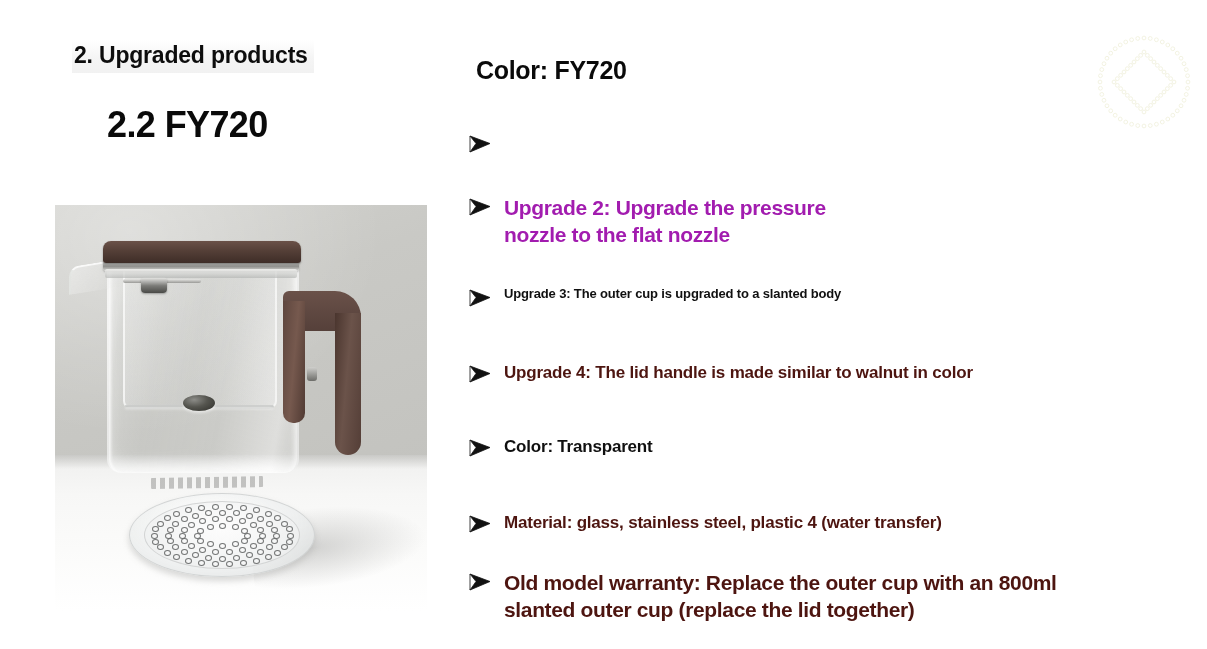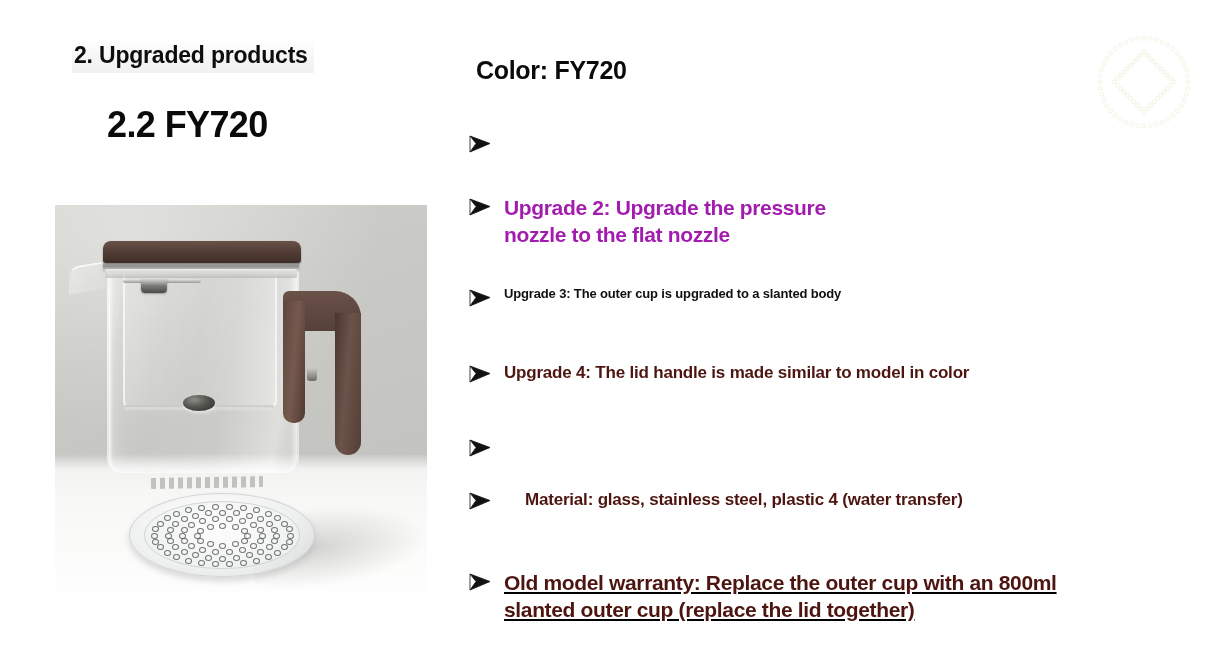--- a/index.html
+++ b/index.html
@@ -548,36 +548,37 @@
             <path d="M2 3 L22 10.5 L2 19 L8 10.5 Z" fill="#111" stroke="#111" stroke-width="0.8" stroke-linejoin="round"></path>
             <path d="M2 3 L8 10.5 L2 19 Z" fill="#ffffff" stroke="#111" stroke-width="0.8" stroke-linejoin="round"></path>
           </svg></span>
         <span class="bullet-text sz-sm" style="color: rgb(16, 16, 16);">Upgrade 3: The outer cup is upgraded to a slanted body</span>
       </div>
       <div class="bullet-row" style="top: 362px; left: 8px; width: 730px;">
         <span class="bullet-marker"><svg width="26" height="22" viewBox="0 0 26 22" aria-hidden="true">
             <path d="M2 3 L22 10.5 L2 19 L8 10.5 Z" fill="#111" stroke="#111" stroke-width="0.8" stroke-linejoin="round"></path>
             <path d="M2 3 L8 10.5 L2 19 Z" fill="#ffffff" stroke="#111" stroke-width="0.8" stroke-linejoin="round"></path>
           </svg></span>
-        <span class="bullet-text sz-md" style="color: rgb(77, 21, 16);">Upgrade 4: The lid handle is made similar to model in color</span>
+        <span class="bullet-text sz-md" style="color: rgb(77, 21, 16);">Upgrade 4: The lid handle is made similar to walnut in color</span>
       </div>
       <div class="bullet-row" style="top: 436px; left: 8px; width: 730px;">
         <span class="bullet-marker"><svg width="26" height="22" viewBox="0 0 26 22" aria-hidden="true">
             <path d="M2 3 L22 10.5 L2 19 L8 10.5 Z" fill="#111" stroke="#111" stroke-width="0.8" stroke-linejoin="round"></path>
             <path d="M2 3 L8 10.5 L2 19 Z" fill="#ffffff" stroke="#111" stroke-width="0.8" stroke-linejoin="round"></path>
           </svg></span>
-      </div>
-      <div class="bullet-row" style="top: 489px; left: 8px; width: 730px; gap: 21px;">
+        <span class="bullet-text sz-md" style="color: rgb(16, 16, 16);">Color: Transparent</span>
+      </div>
+      <div class="bullet-row" style="top: 512px; left: 8px; width: 730px;">
         <span class="bullet-marker"><svg width="26" height="22" viewBox="0 0 26 22" aria-hidden="true">
             <path d="M2 3 L22 10.5 L2 19 L8 10.5 Z" fill="#111" stroke="#111" stroke-width="0.8" stroke-linejoin="round"></path>
             <path d="M2 3 L8 10.5 L2 19 Z" fill="#ffffff" stroke="#111" stroke-width="0.8" stroke-linejoin="round"></path>
           </svg></span>
         <span class="bullet-text sz-md" style="color: rgb(77, 21, 16);">Material: glass, stainless steel, plastic 4 (water transfer)</span>
       </div>
-      <div class="bullet-row" style="top: 570px; left: 8px; width: 730px; text-decoration: underline;">
+      <div class="bullet-row" style="top: 570px; left: 8px; width: 730px;">
         <span class="bullet-marker"><svg width="26" height="22" viewBox="0 0 26 22" aria-hidden="true">
             <path d="M2 3 L22 10.5 L2 19 L8 10.5 Z" fill="#111" stroke="#111" stroke-width="0.8" stroke-linejoin="round"></path>
             <path d="M2 3 L8 10.5 L2 19 Z" fill="#ffffff" stroke="#111" stroke-width="0.8" stroke-linejoin="round"></path>
           </svg></span>
         <span class="bullet-text sz-xl" style="color: rgb(77, 21, 16);">Old model warranty: Replace the outer cup with an 800ml
 slanted outer cup (replace the lid together)</span>
       </div>
     </div>
 </div>
 

